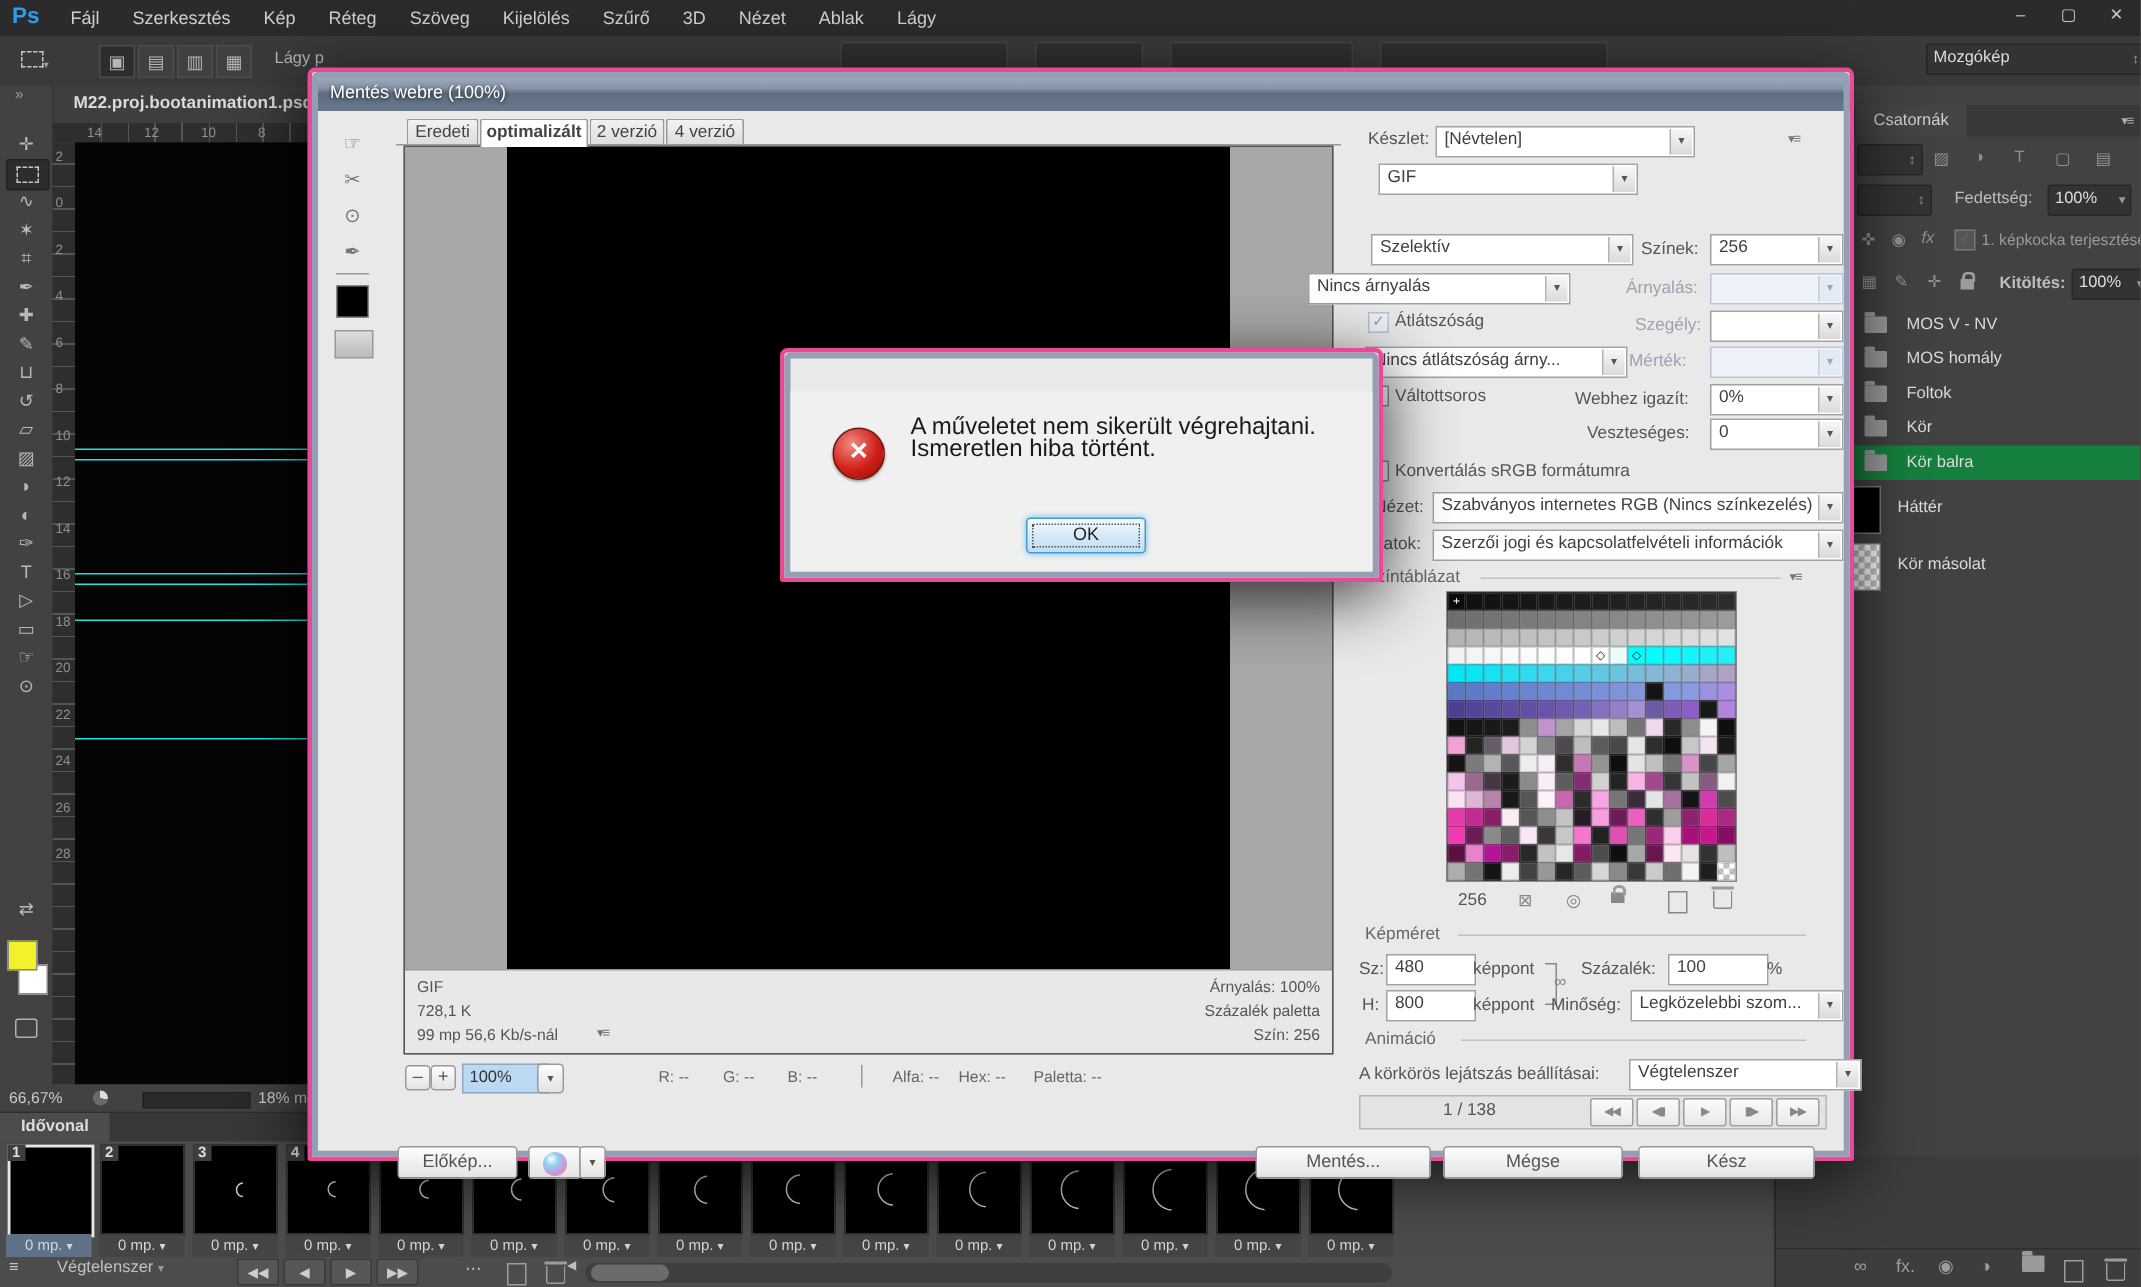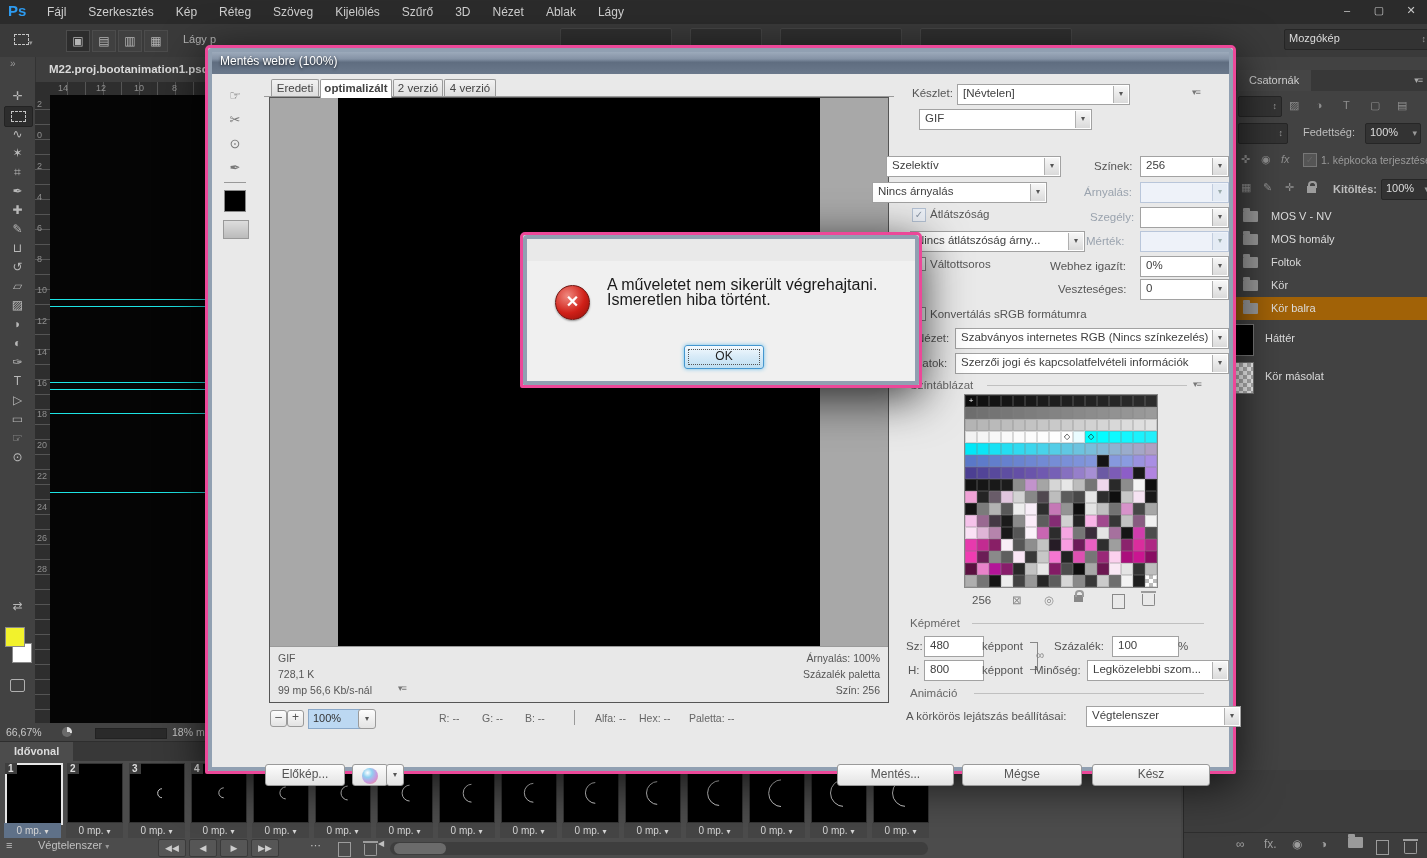--- a/index.html
+++ b/index.html
@@ -55,21 +55,21 @@
   
   .rightcol{left:1232px;top:57px;width:195px;height:801px;background:#424242;border-left:1px solid #2e2e2e}
   .chstrip{position:absolute;left:0;top:13px;width:195px;height:21px;background:#383838}
   .chtab{position:absolute;left:4px;top:0;height:21px;background:#454545;color:#cfcfcf;font-size:11px;line-height:21px;padding:0 12px}
   .panelmenu{font-size:9px;color:#aaa;letter-spacing:-1px}
   .dcmb{position:absolute;height:19px;background:#333;border:1px solid #262626;color:#ddd;font-size:11px;line-height:17px;padding:0 4px;border-radius:2px}
   .dcar{position:absolute;right:3px;top:1px;font-size:9px;color:#999}
   .rlabel{position:absolute;font-size:11px;color:#bdbdbd}
   .smicon{position:absolute;font-size:11px;color:#8f8f8f}
   .layer{position:absolute;left:0;width:195px;font-size:11px;color:#dcdcdc}
-  .layer.sel{background:#a16207}
+  .layer.sel{background:#15803d}
   .ic-folder{position:absolute;width:15px;height:11px;background:#9a9a9a;border-radius:1px}
   .ic-folder::before{content:"";position:absolute;top:-3px;left:0;width:7px;height:3px;background:#9a9a9a;border-radius:1px 1px 0 0}
   .lthumb{position:absolute;left:1px;width:18px;height:30px;border:1px solid #777}
   .checkerbg{background-image:linear-gradient(45deg,#bbb 25%,transparent 25%,transparent 75%,#bbb 75%),linear-gradient(45deg,#bbb 25%,#fff 25%,#fff 75%,#bbb 75%);background-size:8px 8px;background-position:0 0,4px 4px;background-color:#fff}
   .layersBottom{left:1183px;top:770px;width:244px;height:88px;background:#3d3d3d;border-left:1px solid #2a2a2a}
   .footicons{position:absolute;left:0;bottom:3px;width:244px;height:22px;border-top:1px solid #2e2e2e}
   .ficon{position:absolute;top:4px;font-size:12px;color:#9c9c9c}
   .ic-trash{position:relative;width:11px;height:11px;border:1px solid #9c9c9c;border-top:none;border-radius:0 0 2px 2px;margin-top:5px}
   .ic-trash::before{content:"";position:absolute;top:-3px;left:-2px;right:-2px;height:2px;background:#9c9c9c}
   .ic-new{width:11px;height:13px;border:1px solid #9c9c9c;margin-top:3px}
@@ -507,21 +507,21 @@
       <span class="glabel" style="left:700px;top:13px">Készlet:</span>
       <div class="cmb" style="left:745px;top:10px;width:148px">
         <span>[Névtelen]</span>
         <span class="ar">▾</span>
       </div>
       <span class="panelmenu" style="position:absolute;left:980px;top:13px;color:#777">▾≡</span>
       <div class="cmb" style="left:707px;top:35px;width:148px">
         <span>GIF</span>
         <span class="ar">▾</span>
       </div>
-      <div class="cmb" style="left:674px;top:82px;width:150px">
+      <div class="cmb" style="left:702px;top:82px;width:150px">
         <span>Szelektív</span>
         <span class="ar">▾</span>
       </div>
       <span class="glabel" style="left:882px;top:86px">Színek:</span>
       <div class="cmb" style="left:928px;top:82px;width:64px">
         <span>256</span>
         <span class="ar">▾</span>
       </div>
       <div class="cmb" style="left:660px;top:108px;width:150px">
         <span>Nincs árnyalás</span>
@@ -857,20 +857,30 @@
         <span class="ar">▾</span>
       </div>
 
       <span class="ghead" style="left:698px;top:613px">Animáció</span>
       <div class="gline" style="left:762px;top:619px;width:230px"></div>
       <span class="glabel" style="left:694px;top:636px">A körkörös lejátszás beállításai:</span>
       <div class="cmb" style="left:874px;top:632px;width:130px">
         <span>Végtelenszer</span>
         <span class="ar">▾</span>
       </div>
+      <div style="position:absolute;left:694px;top:656px;width:310px;height:21px;border:1px solid #b5b5b5;background:#e3e3e3">
+        <span style="position:absolute;left:55px;top:3px;font-size:11.5px;color:#555">1 / 138</span>
+        <div id="sfw-nav">
+            <div class="navbtn" style="left: 153px; top: 1px;">◀◀</div>
+            <div class="navbtn" style="left: 184px; top: 1px;">◀▮</div>
+            <div class="navbtn" style="left: 215px; top: 1px;">▶</div>
+            <div class="navbtn" style="left: 246px; top: 1px;">▮▶</div>
+            <div class="navbtn" style="left: 277px; top: 1px;">▶▶</div>
+          </div>
+      </div>
     </div>
   </div>
 
   <div class="abs win7" style="left:520px;top:232px;width:396px;height:150px;z-index:20">
     <div class="w7frame"></div>
     <div style="position:absolute;left:4px;top:26px;right:4px;bottom:4px;background:#f0f0f0">
       <div class="erricon" style="left:28px;top:24px">✕</div>
       <div style="position:absolute;left:80px;top:16px;width:295px;font-size:16px;color:#1a1a1a;line-height:15px">A műveletet nem sikerült végrehajtani. Ismeretlen hiba történt.</div>
       <div class="okbtn" style="position:absolute;left:157px;top:84px;width:78px;height:22px;line-height:21px">OK</div>
     </div>

